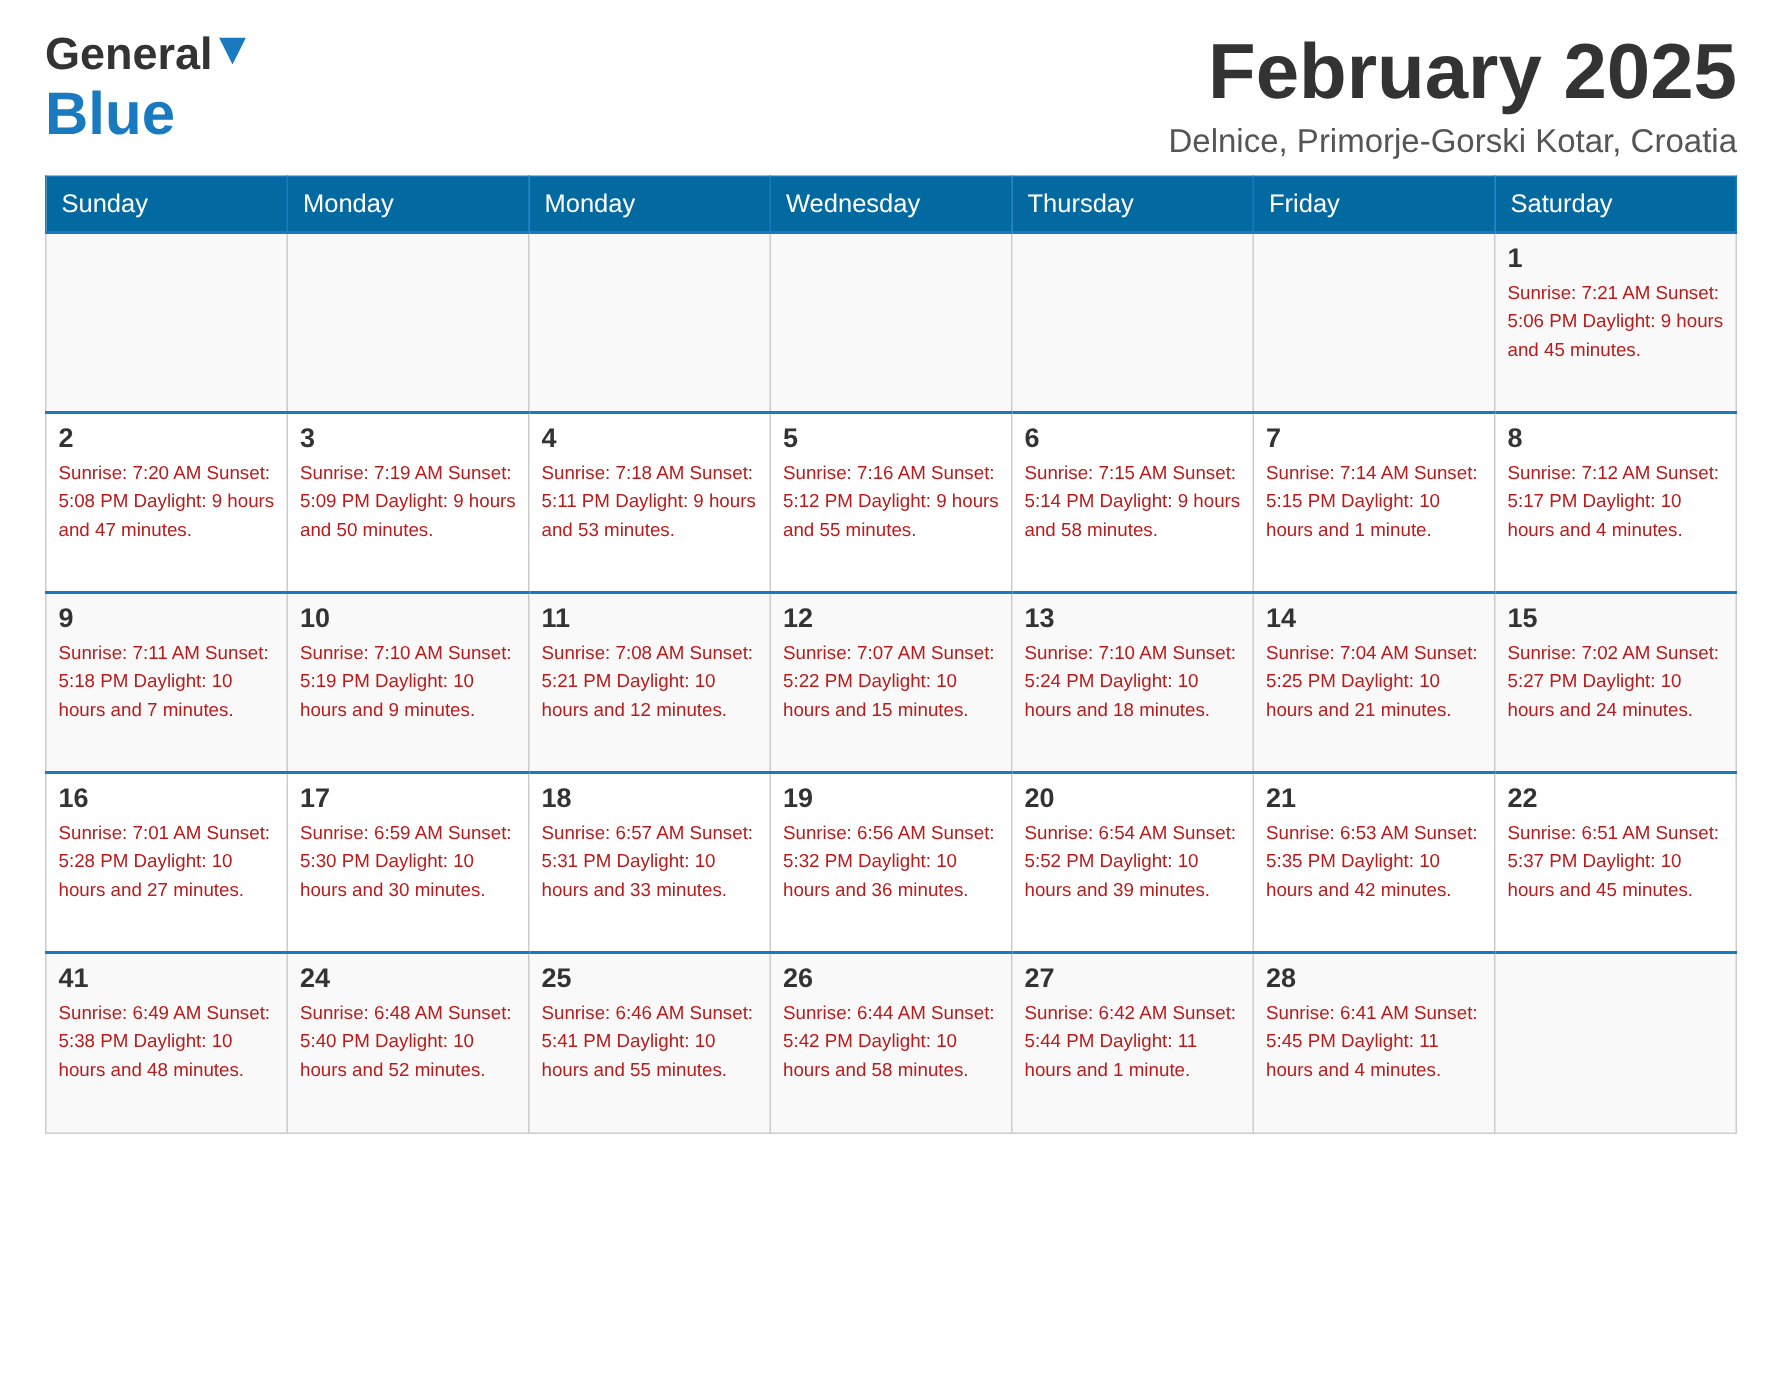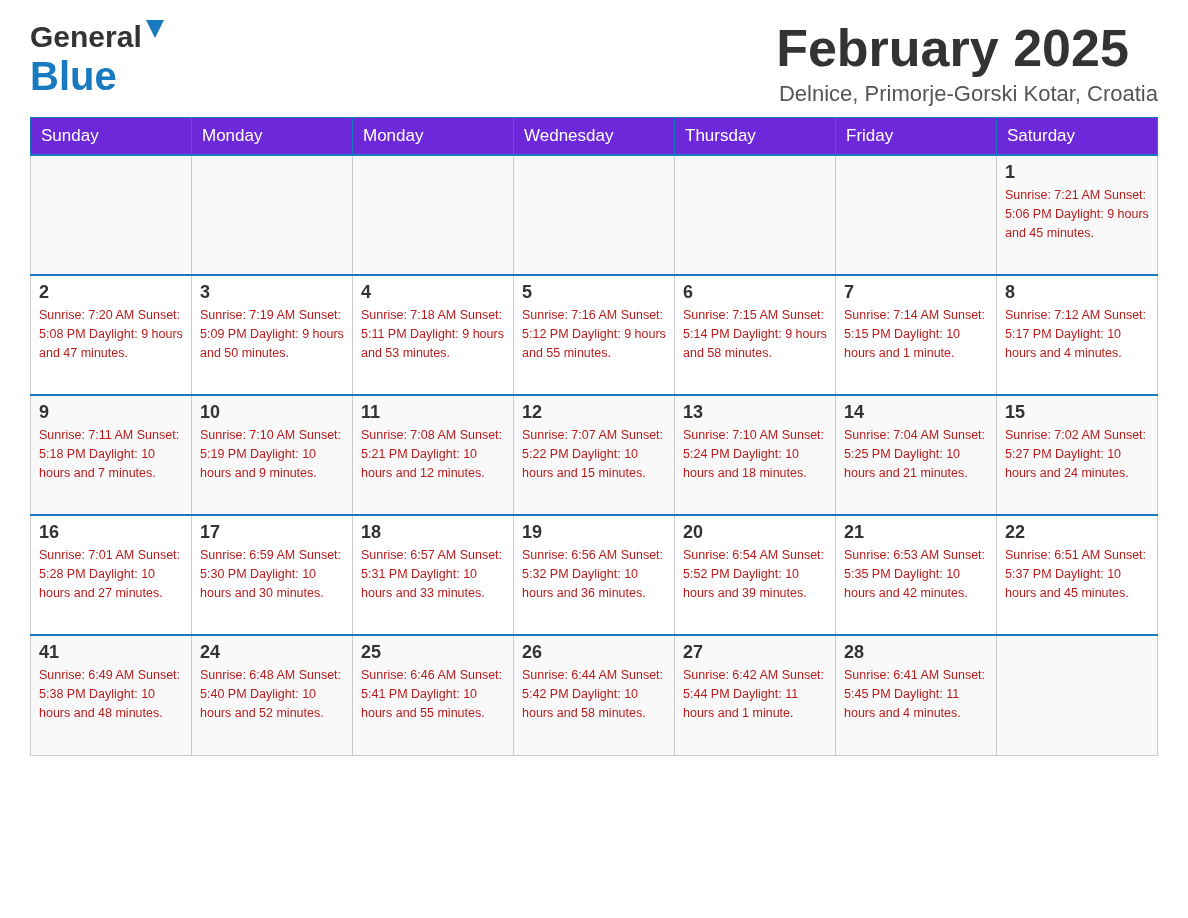--- a/index.html
+++ b/index.html
@@ -16,44 +16,44 @@
       align-items: flex-start;
       margin-bottom: 10px;
     }
     .logo {
       display: flex;
       flex-direction: column;
       align-items: flex-start;
     }
     .logo-line1 {
       display: flex;
+      align-items: center;
     }
     .title-area {
       text-align: right;
     }
     .month-title {
       font-size: 52px;
       font-weight: bold;
       color: #333;
       line-height: 1.1;
-      text-align: center;
     }
     .location-title {
       font-size: 22px;
       color: #555;
       margin-top: 4px;
       margin-left: 32px;
     }
     .calendar {
       width: 100%;
       border-collapse: collapse;
       margin-top: 10px;
     }
     .calendar th {
-      background-color: #6d28d9;
+      background-color: #0369a1;
       color: #fff;
       font-size: 17px;
       font-weight: normal;
       padding: 8px 10px;
       text-align: left;
       border: 1px solid #1a7abf;
     }
     .calendar td {
       vertical-align: top;
       padding: 6px 8px;

